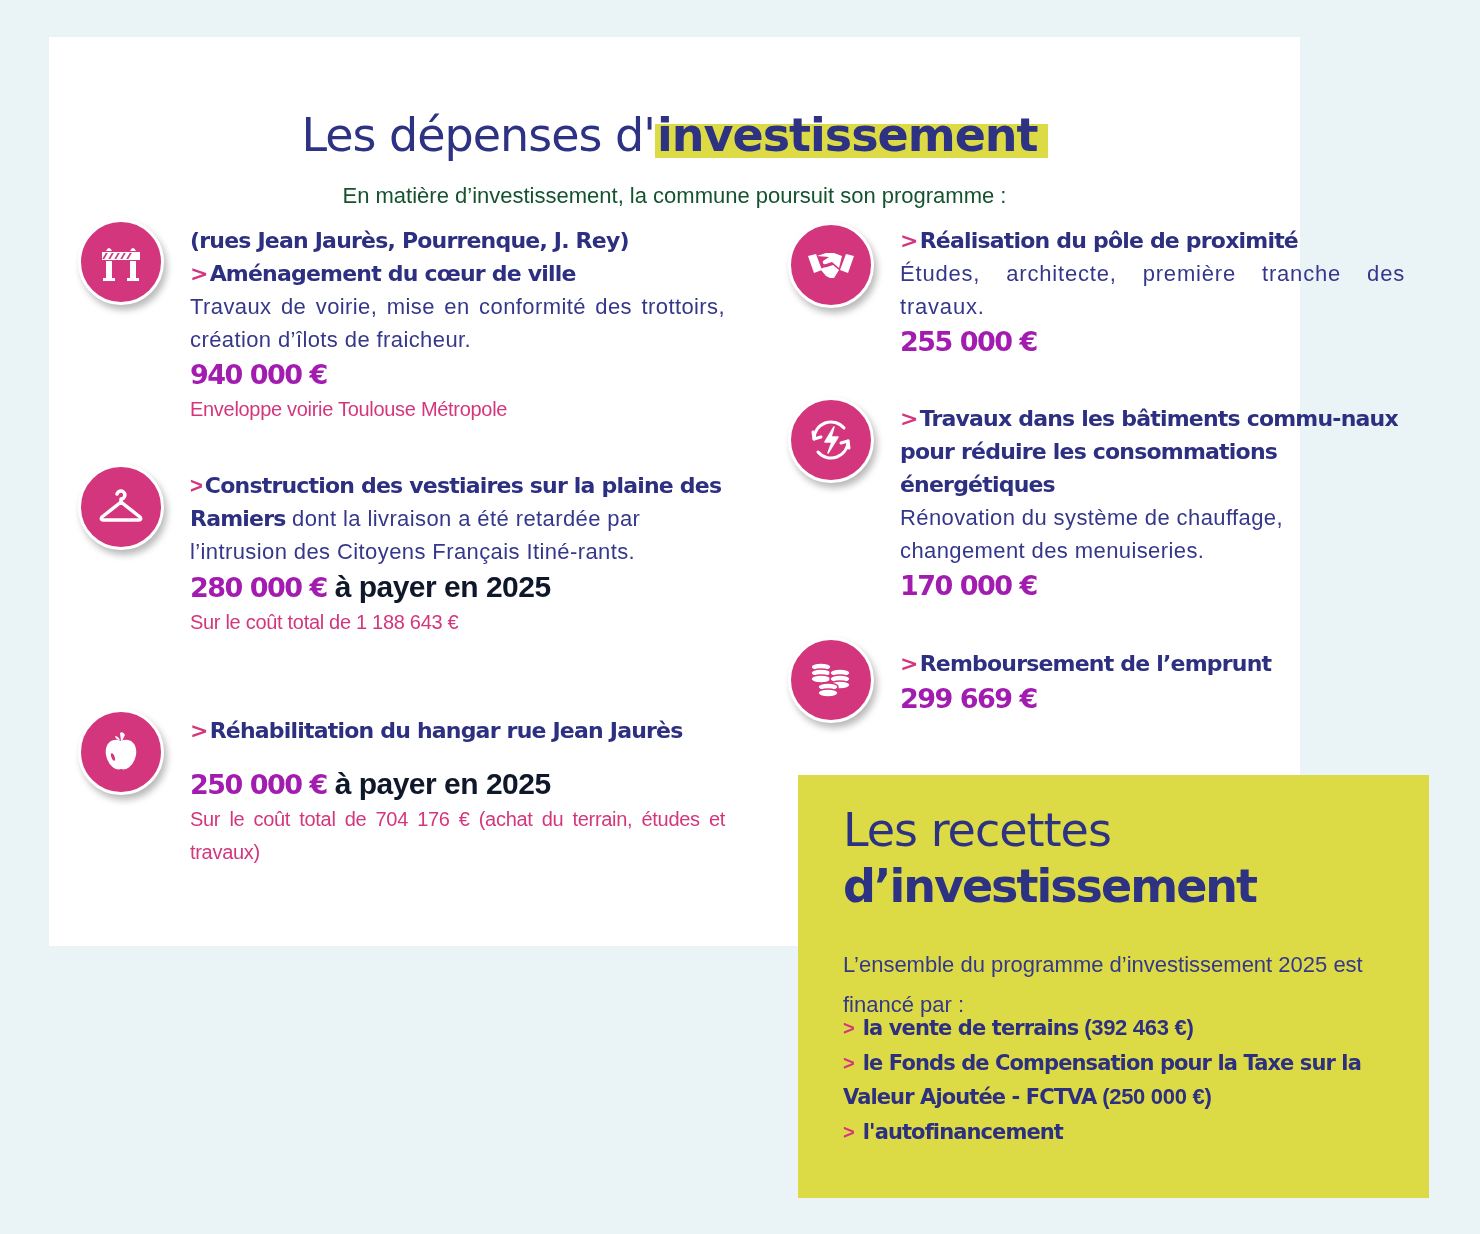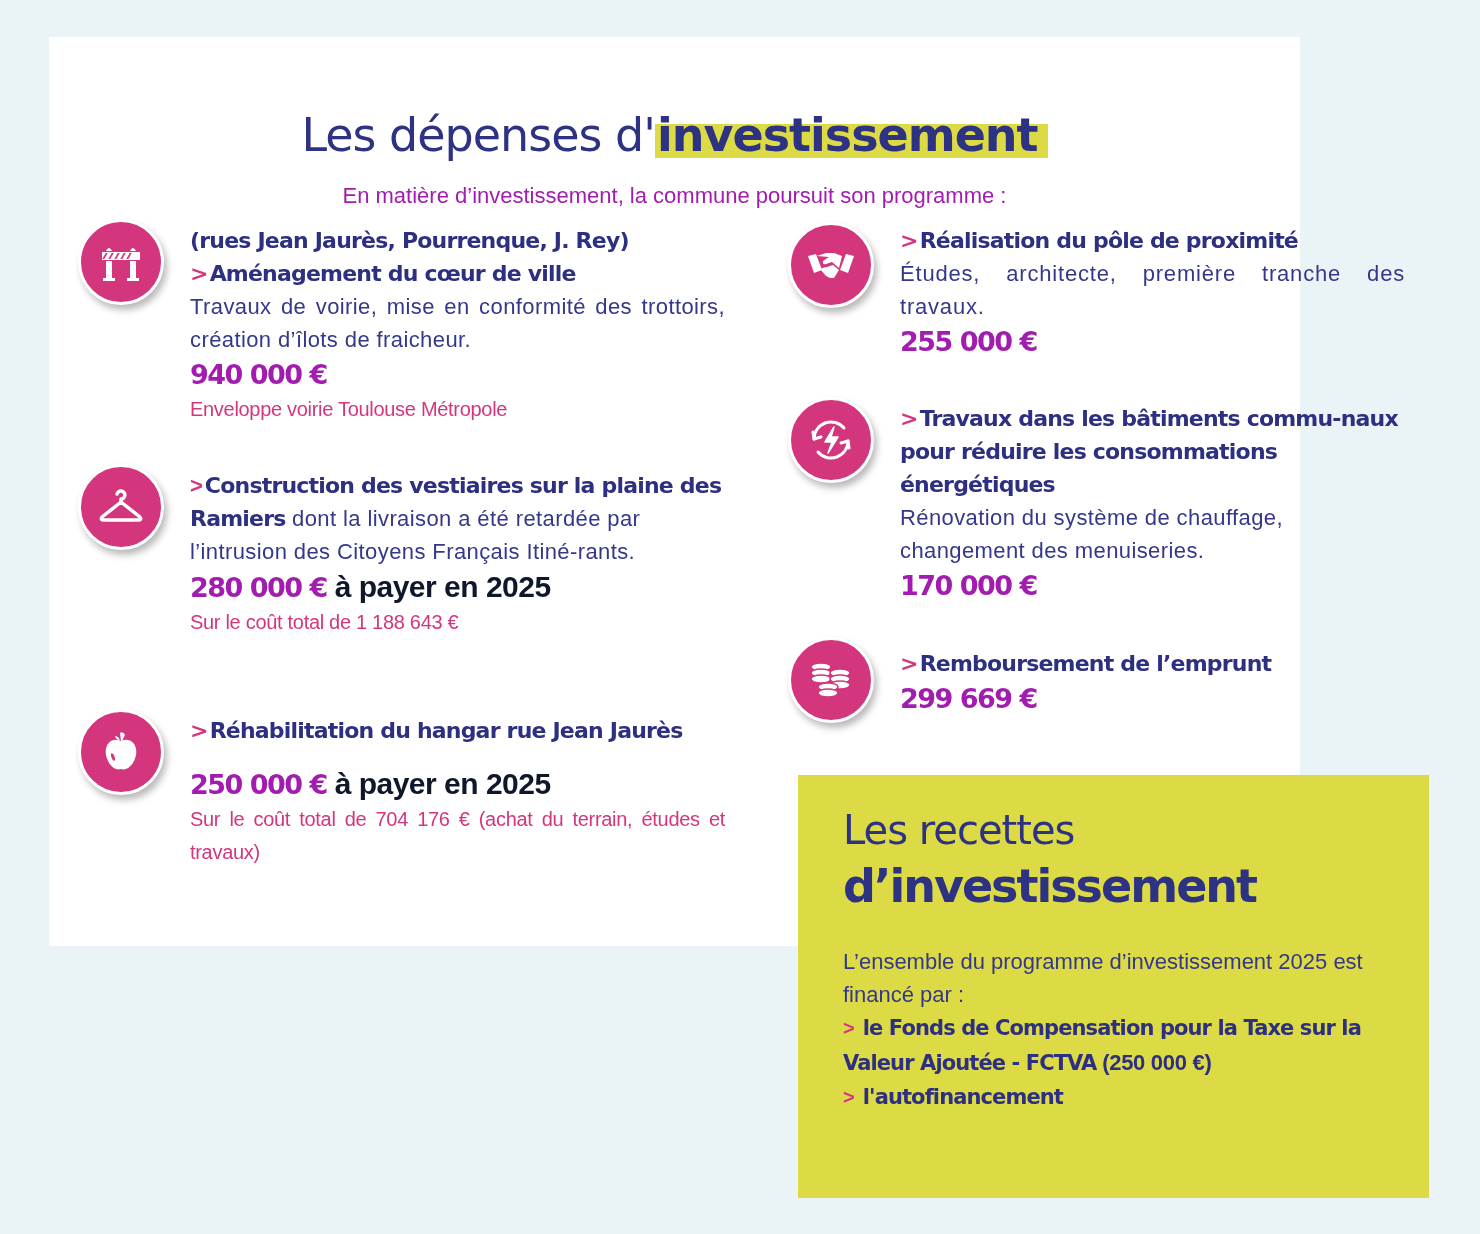--- a/index.html
+++ b/index.html
@@ -24,21 +24,21 @@
       font-weight: normal; letter-spacing: -1px;
       color: #2d3282;
     }
     .title .hl {
       font-weight: bold;
       background: linear-gradient(to bottom, transparent 30%, #dddb45 30%, #dddb45 92%, transparent 92%);
       padding: 0 10px 0 2px;
     }
     .subtitle {
       position: absolute; left: 0; right: 0; top: 146px;
-      text-align: center; font-size: 22px; color: #a21caf;
+      text-align: center; font-size: 22px; color: #14532d;
       font-family: "Liberation Sans", sans-serif;
     }
     .item { position: absolute; }
     .icon {
       position: absolute;
       width: 80px; height: 80px; border-radius: 50%;
       background: #d4367d;
       border: 3px solid #ffffff;
       box-shadow: 3px 5px 7px rgba(0,0,0,0.28);
       display: flex; align-items: center; justify-content: center;
@@ -56,31 +56,31 @@
     .amount { color: #a21caf; font-weight: bold; font-family: "DejaVu Sans", sans-serif; font-size: 27px; letter-spacing: -1.5px; }
     .amount-suffix { color: #0f172a; font-weight: bold; font-size: 30px; letter-spacing: -0.5px; }
     .note { color: #d4367d; font-size: 20px; font-family: "Liberation Sans", sans-serif; letter-spacing: -0.3px; }
     .yellow {
       position: absolute; left: 798px; top: 775px;
       width: 631px; height: 423px;
       background: #dddb45;
     }
     .y-title1 {
       position: absolute; left: 45px; top: 28px;
-      font-size: 40px; line-height: 54px;
+      font-size: 46px; line-height: 54px;
       font-family: "DejaVu Sans", sans-serif; color: #2d3282; letter-spacing: -1px;
     }
     .y-title2 {
       position: absolute; left: 45px; top: 84px;
       font-size: 46px; line-height: 54px; font-weight: bold;
       font-family: "DejaVu Sans", sans-serif; color: #2d3282; letter-spacing: -2px;
     }
     .y-intro {
       position: absolute; left: 45px; top: 170px;
-      font-size: 22px; line-height: 33px; color: #35388a; width: 540px;
+      font-size: 22px; line-height: 40px; color: #35388a; width: 540px;
     }
     .y-list {
       position: absolute; left: 45px; top: 236px;
       width: 560px; font-size: 22px; line-height: 33.5px;
       margin: 0; padding: 0; list-style: none;
     }
     .y-list li { color: #2d2f80; }
     .y-list .bold { font-weight: bold; font-family: "DejaVu Sans", sans-serif; letter-spacing: -0.9px; font-size: 21px; }
     .y-list .val { font-weight: bold; letter-spacing: -0.3px; }
     .y-list .arrow { font-size: 20px; }
@@ -200,16 +200,17 @@
     <div class="head"><span class="arrow">&gt;</span><span>Remboursement de l’emprunt</span></div>
     <div class="amount" style="margin-top:2px;">299 669 €</div>
   </div>
 </div>
 
 <div class="yellow">
   <div class="y-title1">Les recettes</div>
   <div class="y-title2">d’investissement</div>
   <div class="y-intro">L’ensemble du programme d’investissement 2025 est financé par :</div>
   <ul class="y-list">
+    <li><span class="arrow">&gt;</span> <span class="bold">la vente de terrains</span><span class="val"> (392 463 €)</span></li>
     <li><span class="arrow">&gt;</span> <span class="bold">le Fonds de Compensation pour la Taxe sur la Valeur Ajoutée - FCTVA</span><span class="val"> (250 000 €)</span></li>
     <li><span class="arrow">&gt;</span> <span class="bold">l'autofinancement</span><span class="val"></span></li>
   </ul>
 </div>
 
 </body></html>

